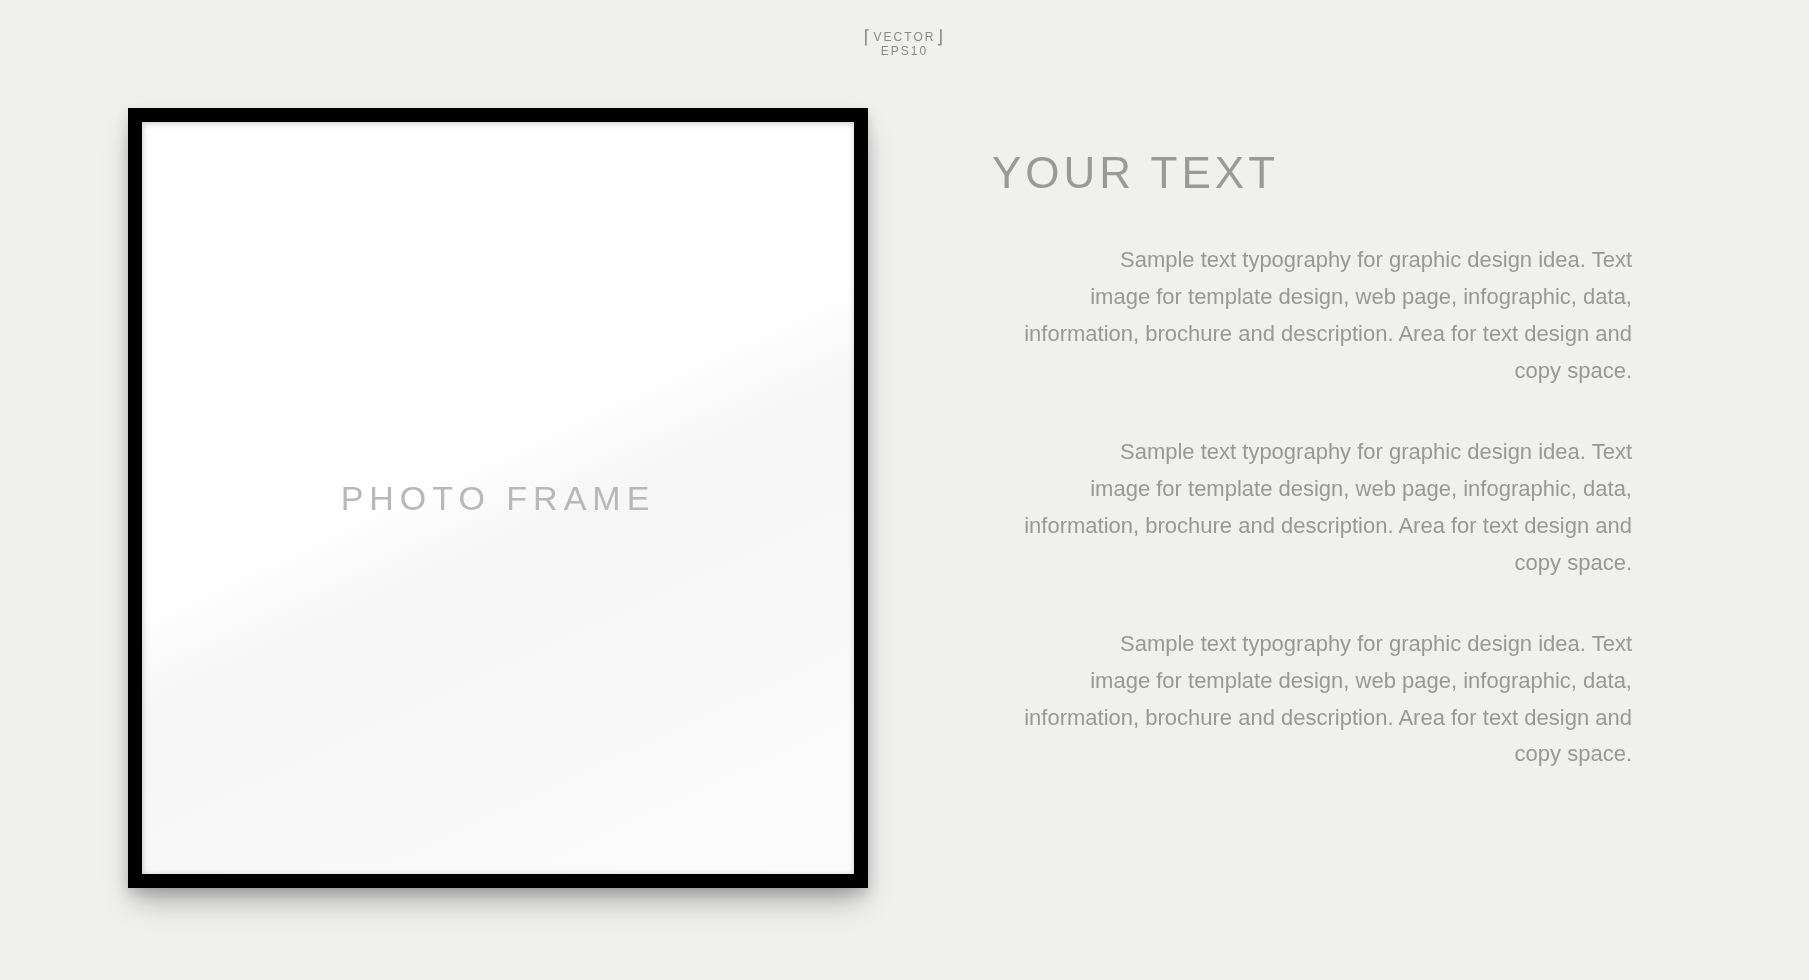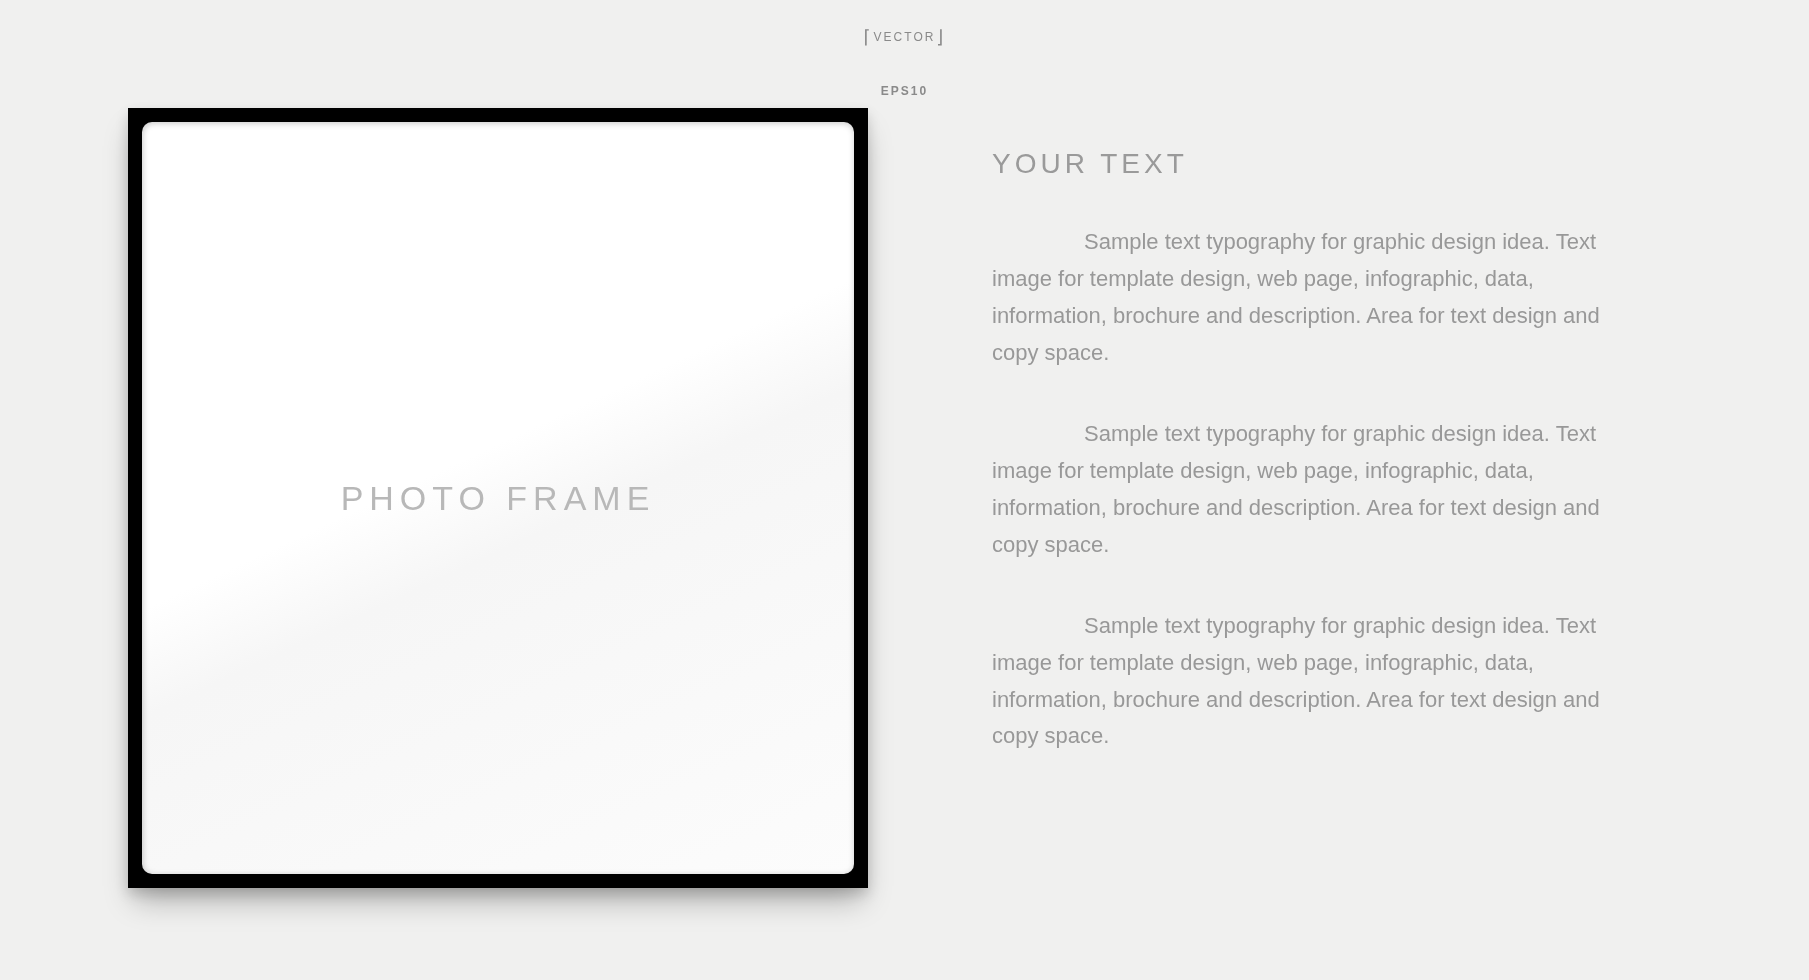--- a/index.html
+++ b/index.html
@@ -29,21 +29,21 @@
     .badge .bracket-left,
     .badge .bracket-right {
       color: #8a8a8a;
       font-size: 18px;
       position: absolute;
       top: -3px;
     }
     .badge .bracket-left { left: -10px; }
     .badge .bracket-right { right: -10px; }
     .badge .line1 { font-weight: 400; text-align: center; }
-    .badge .line2 { font-weight: 700; margin-top: 40px; }
+    .badge .line2 { font-weight: 400; }
 
     .content {
       position: absolute;
       top: 0;
       left: 0;
       width: 100%;
       height: 100%;
       display: flex;
       align-items: flex-start;
     }
@@ -65,49 +65,48 @@
     }
     .frame-inner {
       width: 100%;
       height: 100%;
       background: linear-gradient(155deg, #ffffff 0%, #ffffff 45%, #f6f6f6 55%, #fcfcfc 100%);
       display: flex;
       align-items: center;
       justify-content: center;
       box-shadow: inset 0 2px 6px rgba(0,0,0,0.15),
                   inset 2px 0 6px rgba(0,0,0,0.08);
-      border-radius: 10px;
     }
     .frame-label {
       color: #b8b8b8;
       font-size: 34px;
       letter-spacing: 6px;
       font-weight: 400;
     }
 
     .text-block {
       position: absolute;
       top: 148px;
       left: 992px;
       width: 640px;
       color: #8c8c8c;
     }
     .text-heading {
-      font-size: 28px;
+      font-size: 44px;
       letter-spacing: 4px;
       font-weight: 400;
       color: #9a9a9a;
       margin-bottom: 44px;
     }
     .paragraph {
       font-size: 22px;
       line-height: 1.68;
       color: #989898;
       margin-bottom: 44px;
-      text-align: left;
+      text-align: right;
     }
     .paragraph .indent {
       display: inline-block;
       width: 92px;
     }
   </style>
 </head>
 <body>
 
 <div class="badge">

